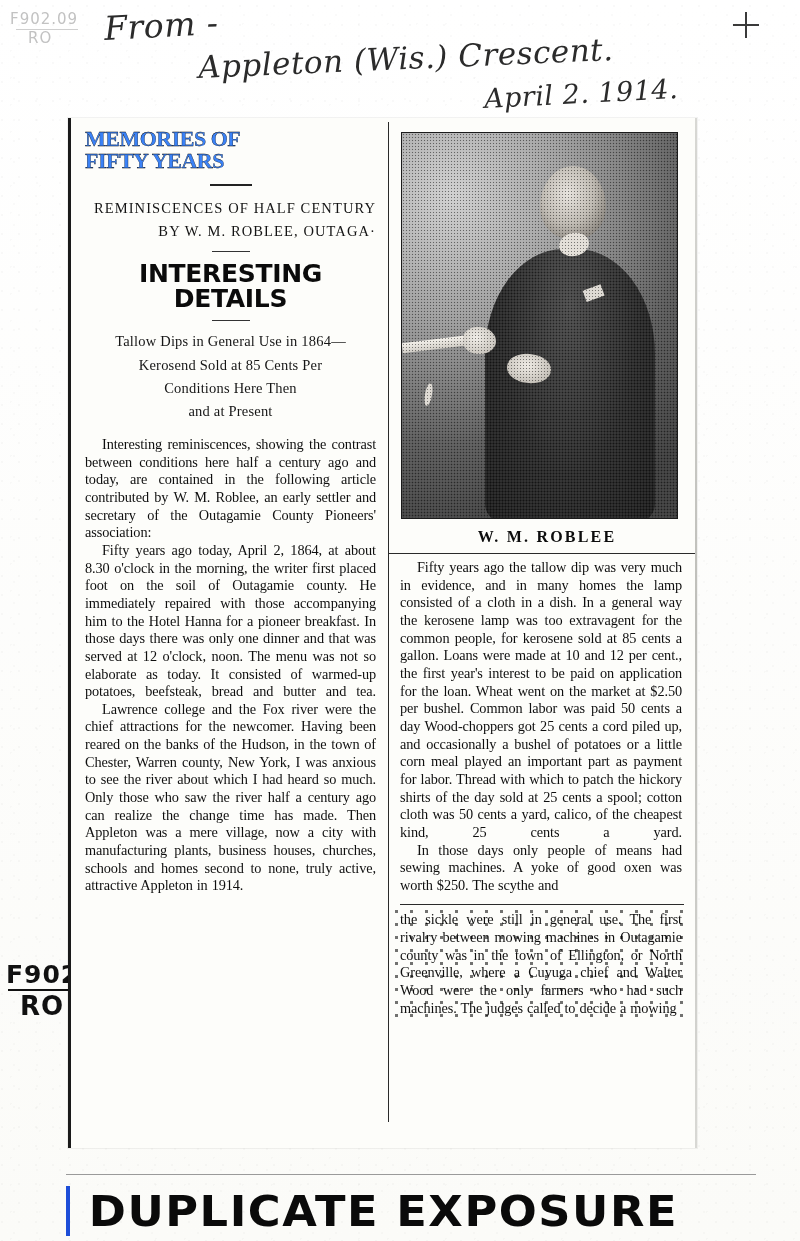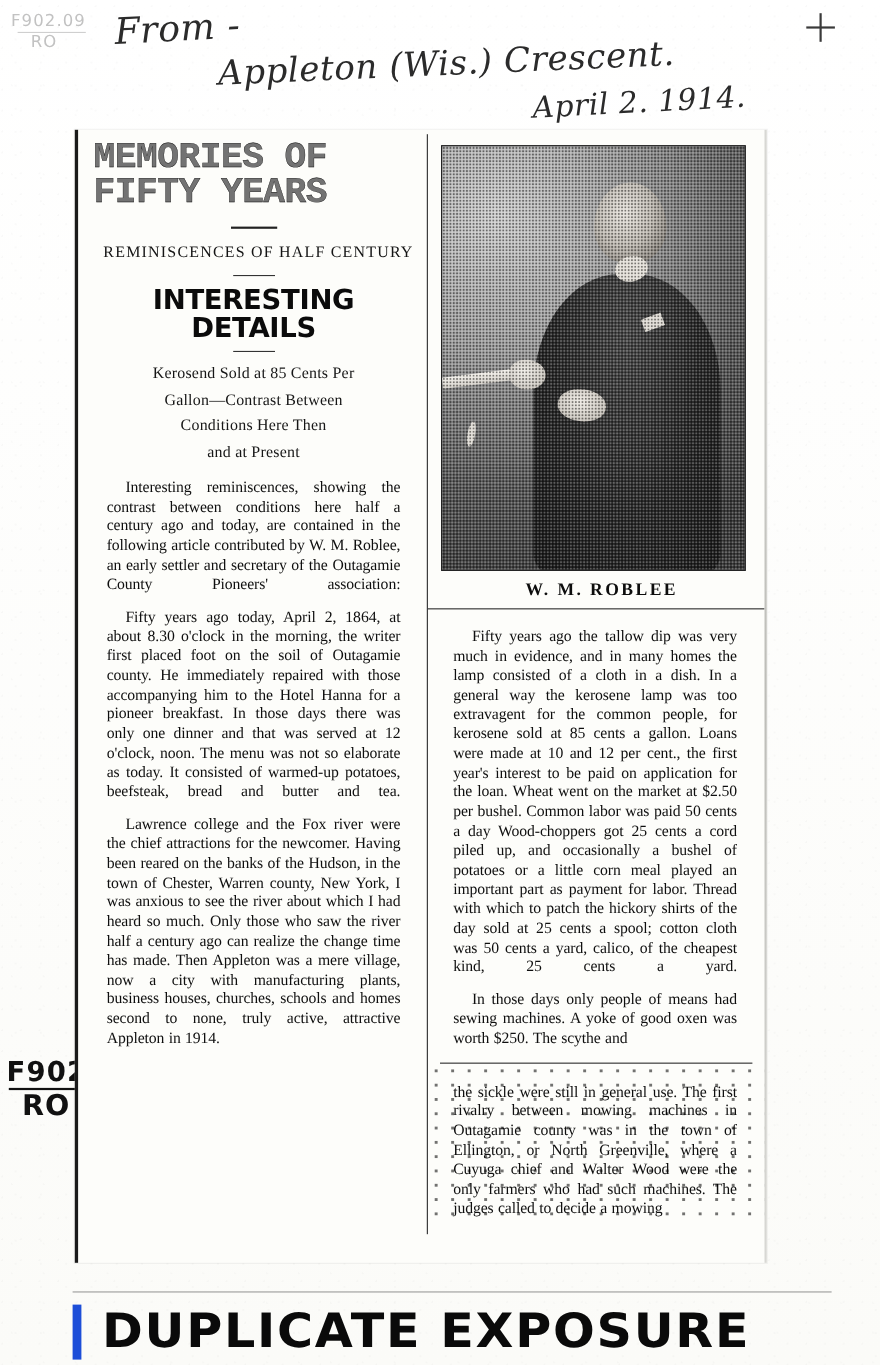--- a/index.html
+++ b/index.html
@@ -66,23 +66,23 @@
   }
 
   .cols{display:flex;height:100%;}
   .colL{width:317px;padding:4px 12px 0 14px;box-sizing:border-box;position:relative;}
   .rule-v{width:1px;background:#2a2a2a;margin-top:4px;height:1000px;}
   .colR{width:306px;box-sizing:border-box;position:relative;}
 
   
   h1#headline{
     margin:6px 0 0 0;
-    font-family:Liberation Mono, monospace;
-    font-weight:bold;font-size:33px;line-height:.98;
-    letter-spacing:-.5px;color:#737373;
+    font-family:Liberation Serif, serif;
+    font-weight:bold;font-size:22px;line-height:.98;
+    letter-spacing:-.5px;color:#3b82f6;
     -webkit-text-stroke:.3px #000;
   }
   #headline .l1{display:block;text-align:left;}
   #headline .l2{display:block;text-align:left;}
 
   .dash{
     width:42px;height:0;border-top:2px solid #222;
     margin:13px auto 11px auto;
   }
   .dash.thin{border-top:1.5px solid #333;width:38px;margin:9px auto 9px auto;}
@@ -103,21 +103,21 @@
   }
 
   #kicker{
     text-align:center;font-size:14.5px;line-height:1.62;
     color:#161616;letter-spacing:.2px;
   }
   #kicker span{display:block;}
 
   
   .body p{
-    margin:12px;
+    margin:0;
     font-size:14.3px;line-height:1.235;
     text-align:justify;text-align-last:justify;
     color:#0f0f0f;
     letter-spacing:-.1px;
     word-spacing:.5px;
   }
   .body p.ind{text-indent:17px;}
   .body p.last{text-align-last:left;}
 
   
@@ -197,21 +197,21 @@
   .speckled:after{
     content:"";position:absolute;left:0;right:0;top:0;bottom:0;
     background-image:radial-gradient(circle, #000 0 1.6px, transparent 1.7px);
     background-size:15px 13px;
     opacity:.55;pointer-events:none;
   }
 
   
   #dup{
     position:absolute;left:66px;top:1186px;width:700px;height:50px;
-    border-left:8px solid #1d4ed8;
+    border-left:4px solid #1d4ed8;
   }
   #dup span{
     display:block;padding-left:18px;
     font-family:"DejaVu Sans",sans-serif;
     font-weight:bold;font-size:43px;line-height:50px;
     letter-spacing:1.5px;color:#0a0a0a;
     transform:scaleX(1.04);transform-origin:left center;
   }
   #dup-rule{position:absolute;left:66px;top:1174px;width:690px;border-top:1px solid #9a9a9a;}
 </style>
@@ -245,31 +245,32 @@
 
       <h1 id="headline">
         <span class="l1">MEMORIES OF</span>
         <span class="l2">FIFTY YEARS</span>
       </h1>
 
       <div class="dash"></div>
 
       <h2 id="deck">
         <span>REMINISCENCES OF HALF CENTURY</span>
+        <span>BY W. M. ROBLEE, OUTAGA·</span>
       </h2>
 
       <div class="dash thin"></div>
 
       <h3 id="subhead">INTERESTING DETAILS</h3>
 
       <div class="dash thin"></div>
 
       <div id="kicker">
+        <span>Tallow Dips in General Use  in  1864—</span>
         <span>Kerosend Sold at 85  Cents  Per</span>
-        <span>Gallon—Contrast Between</span>
         <span>Conditions Here Then</span>
         <span>and at Present</span>
       </div>
 
       <div class="body" style="margin-top:12px;">
         <p class="ind">Interesting reminiscences, showing the contrast between conditions here half a century ago and today, are contained in the following article contributed by W. M. Roblee, an early settler and secretary of the Outagamie County Pioneers' association:</p>
         <p class="ind">Fifty years ago today, April 2, 1864, at about 8.30 o'clock in the morning, the writer first placed foot on the soil of Outagamie county. He immediately repaired with those accompanying him to the Hotel Hanna for a pioneer breakfast. In those days there was only one dinner and that was served at 12 o'clock, noon. The menu was not so elaborate as today. It consisted of warmed-up potatoes, beefsteak, bread and butter and tea.</p>
         <p class="ind last">Lawrence college and the Fox river were the chief attractions for the newcomer. Having been reared on the banks of the Hudson, in the town of Chester, Warren county, New York, I was anxious to see the river about which I had heard so much. Only those who saw the river half a century ago can realize the change time has made. Then Appleton was a mere village, now a city with manufacturing plants, business houses, churches, schools and homes second to none, truly active, attractive Appleton in 1914.</p>
       </div>
     </div>

